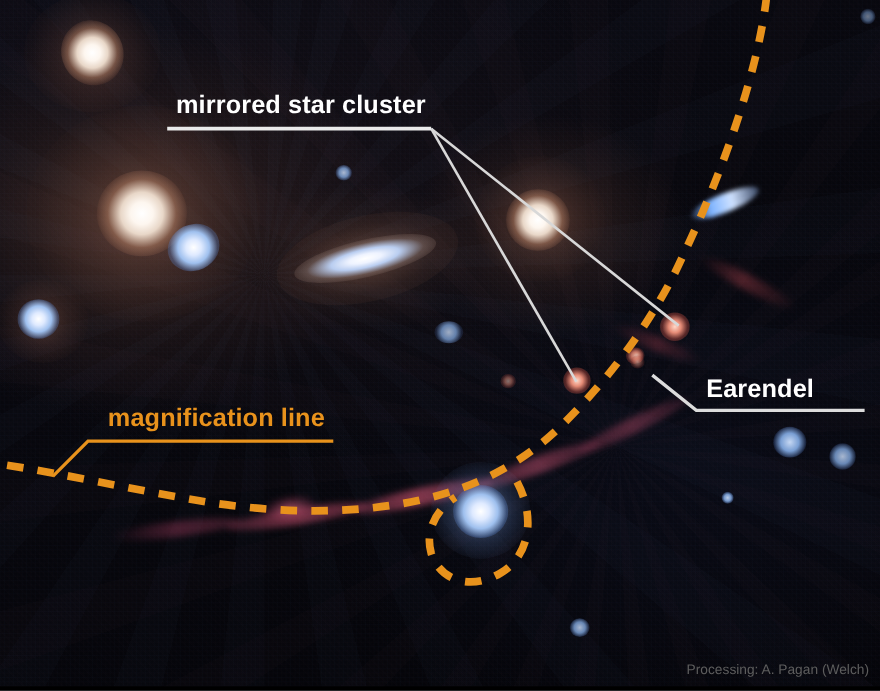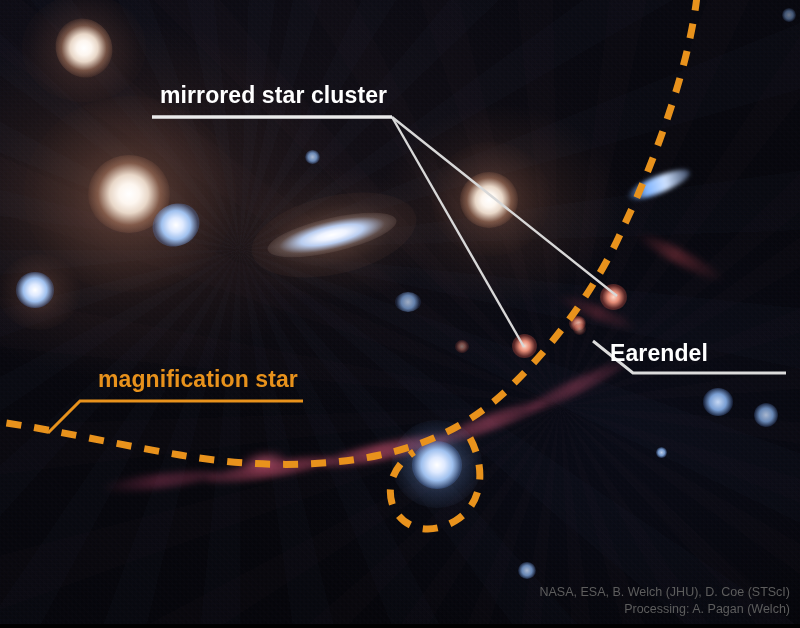--- a/index.html
+++ b/index.html
@@ -190,22 +190,21 @@
 
     <path d="M 152 117 L 392 117" fill="none" stroke="#eaeaea" stroke-width="3.4"></path>
 
     <path d="M 593 341 L 633 373 L 786 373" fill="none" stroke="#dcdcdc" stroke-width="3"></path>
 
     <path d="M 48 433 L 80 401 L 303 401" fill="none" stroke="#e8921c" stroke-width="3"></path>
   </svg>
 
   <div class="ann-label" style="left:160px;top:82px;">mirrored star cluster</div>
 
-  <div class="ann-label orange" style="left:98px;top:366px;">magnification star</div>
-
-  <div class="ann-label" style="left:610px;top:340px;">Earendel</div>
+  <div class="ann-label orange" style="left:98px;top:366px;">magnification line</div>
+
+  <div class="ann-label" style="left:642px;top:340px;">Earendel</div>
 
   <div class="credits">
-    <div>NASA, ESA, B. Welch (JHU), D. Coe (STScI)</div>
     <div>Processing: A. Pagan (Welch)</div>
   </div>
 
 </div>
 
 </body></html>

